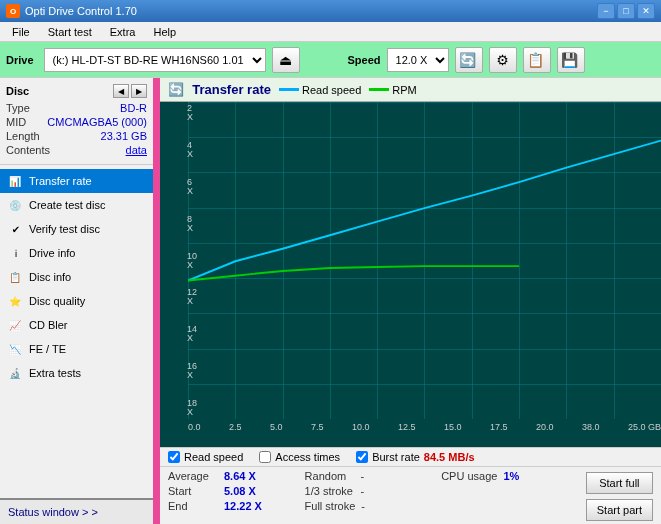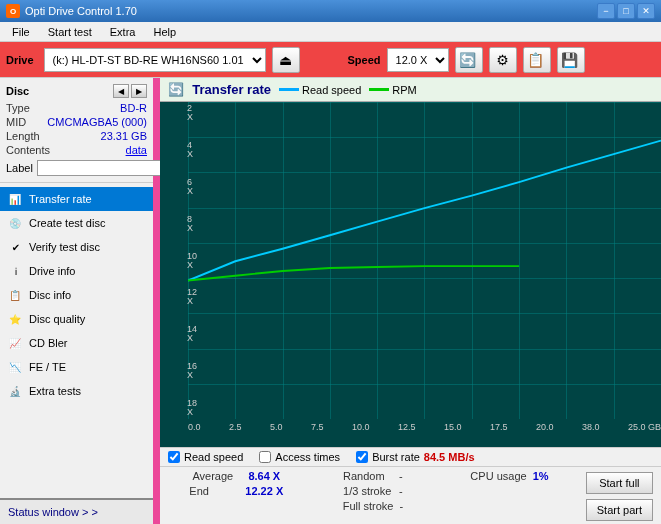--- a/index.html
+++ b/index.html
@@ -69,21 +69,21 @@
     }
     .menu-item {
       padding: 2px 8px;
       cursor: pointer;
       font-size: 11px;
       border-radius: 2px;
     }
 
     
     #toolbar {
-      background: #ef4444;
+      background: #86efac;
       border-bottom: 1px solid #cccccc;
       height: 36px;
       display: flex;
       align-items: center;
       padding: 0 6px;
       gap: 6px;
     }
     #drive-label {
       font-size: 11px;
       font-weight: bold;
@@ -376,21 +376,20 @@
       flex: 1;
       display: flex;
       flex-direction: column;
       gap: 3px;
     }
     .stat-line {
       display: flex;
       align-items: center;
       gap: 6px;
       font-size: 11px;
-      justify-content: center;
     }
     .stat-label { color: #333; min-width: 50px; }
     .stat-value { color: #0000cc; font-weight: bold; }
     .stat-dash { color: #333; }
     .start-full-btn, .start-part-btn {
       height: 22px;
       padding: 0 10px;
       border: 1px solid #999;
       background: linear-gradient(to bottom, #ffffff, #dcdcdc);
       cursor: pointer;
@@ -465,25 +464,20 @@
         <span class="info-value">CMCMAGBA5 (000)</span>
       </div>
       <div class="info-row">
         <span class="info-label">Length</span>
         <span class="info-value">23.31 GB</span>
       </div>
       <div class="info-row">
         <span class="info-label">Contents</span>
         <span class="info-value data-link">data</span>
       </div>
-      <div id="label-row">
-        <span>Label</span>
-        <input id="label-input" type="text" style="">
-        <div id="label-go-btn" class="disc-icon-btn">🔍</div>
-      </div>
     </div>
 
     <div id="nav-menu">
     <div class="nav-item active">
           <span class="nav-icon">📊</span>
           <span>Transfer rate</span>
         </div>
         <div class="nav-item">
           <span class="nav-icon">💿</span>
           <span>Create test disc</span>
@@ -591,20 +585,24 @@
           <span>Burst rate</span>
           <span class="burst-value">84.5 MB/s</span>
         </div>
       </div>
 
       <div id="stats-row">
         <div class="stat-group">
           <div class="stat-line">
             <span class="stat-label">Average</span>
             <span class="stat-value">8.64 X</span>
+          </div>
+          <div class="stat-line">
+            <span class="stat-label">Start</span>
+            <span class="stat-value">5.08 X</span>
           </div>
           <div class="stat-line">
             <span class="stat-label">End</span>
             <span class="stat-value">12.22 X</span>
           </div>
         </div>
         <div class="stat-group">
           <div class="stat-line">
             <span class="stat-label">Random</span>
             <span class="stat-dash">-</span>

